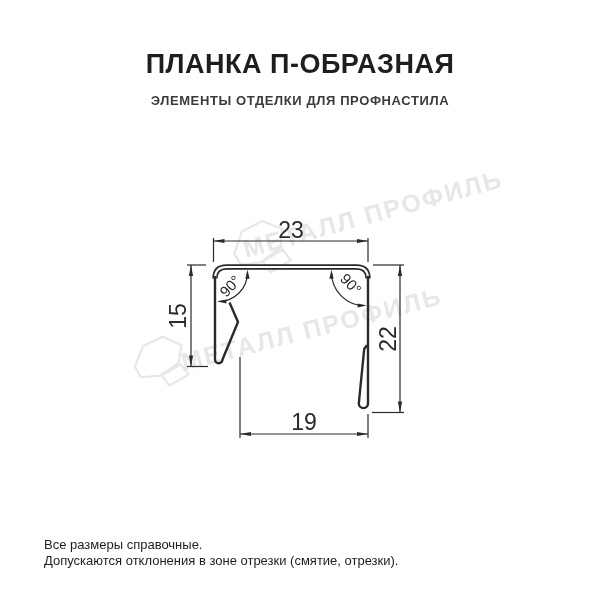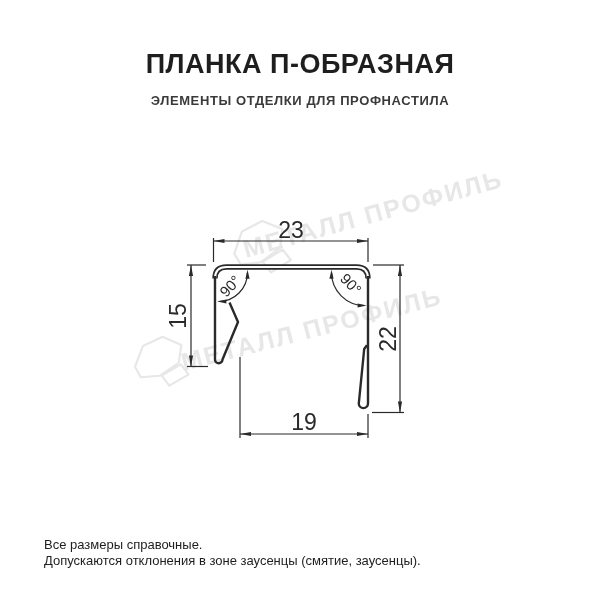--- a/index.html
+++ b/index.html
@@ -101,16 +101,16 @@
     <g>
       <path class="thin" d="M331.5,272.5 A33,33 0 0 0 364.5,305.5"></path>
       <polygon class="arrow" points="331.5,269.8 329.4,278.8 333.6,278.8"></polygon>
       <polygon class="arrow" points="366.6,305.5 357.6,303.4 357.6,307.6"></polygon>
       <text class="angle-text" transform="translate(350,285) rotate(46)" x="0" y="4" text-anchor="middle">90°</text>
     </g>
   </svg>
 
   <div class="footer">
     <div>Все размеры справочные.</div>
-    <div>Допускаются отклонения в зоне заусенцы (смятие, заусенцы).</div>
+    <div>Допускаются отклонения в зоне отрезки (смятие, отрезки).</div>
   </div>
 
 </div>
 
 </body></html>

